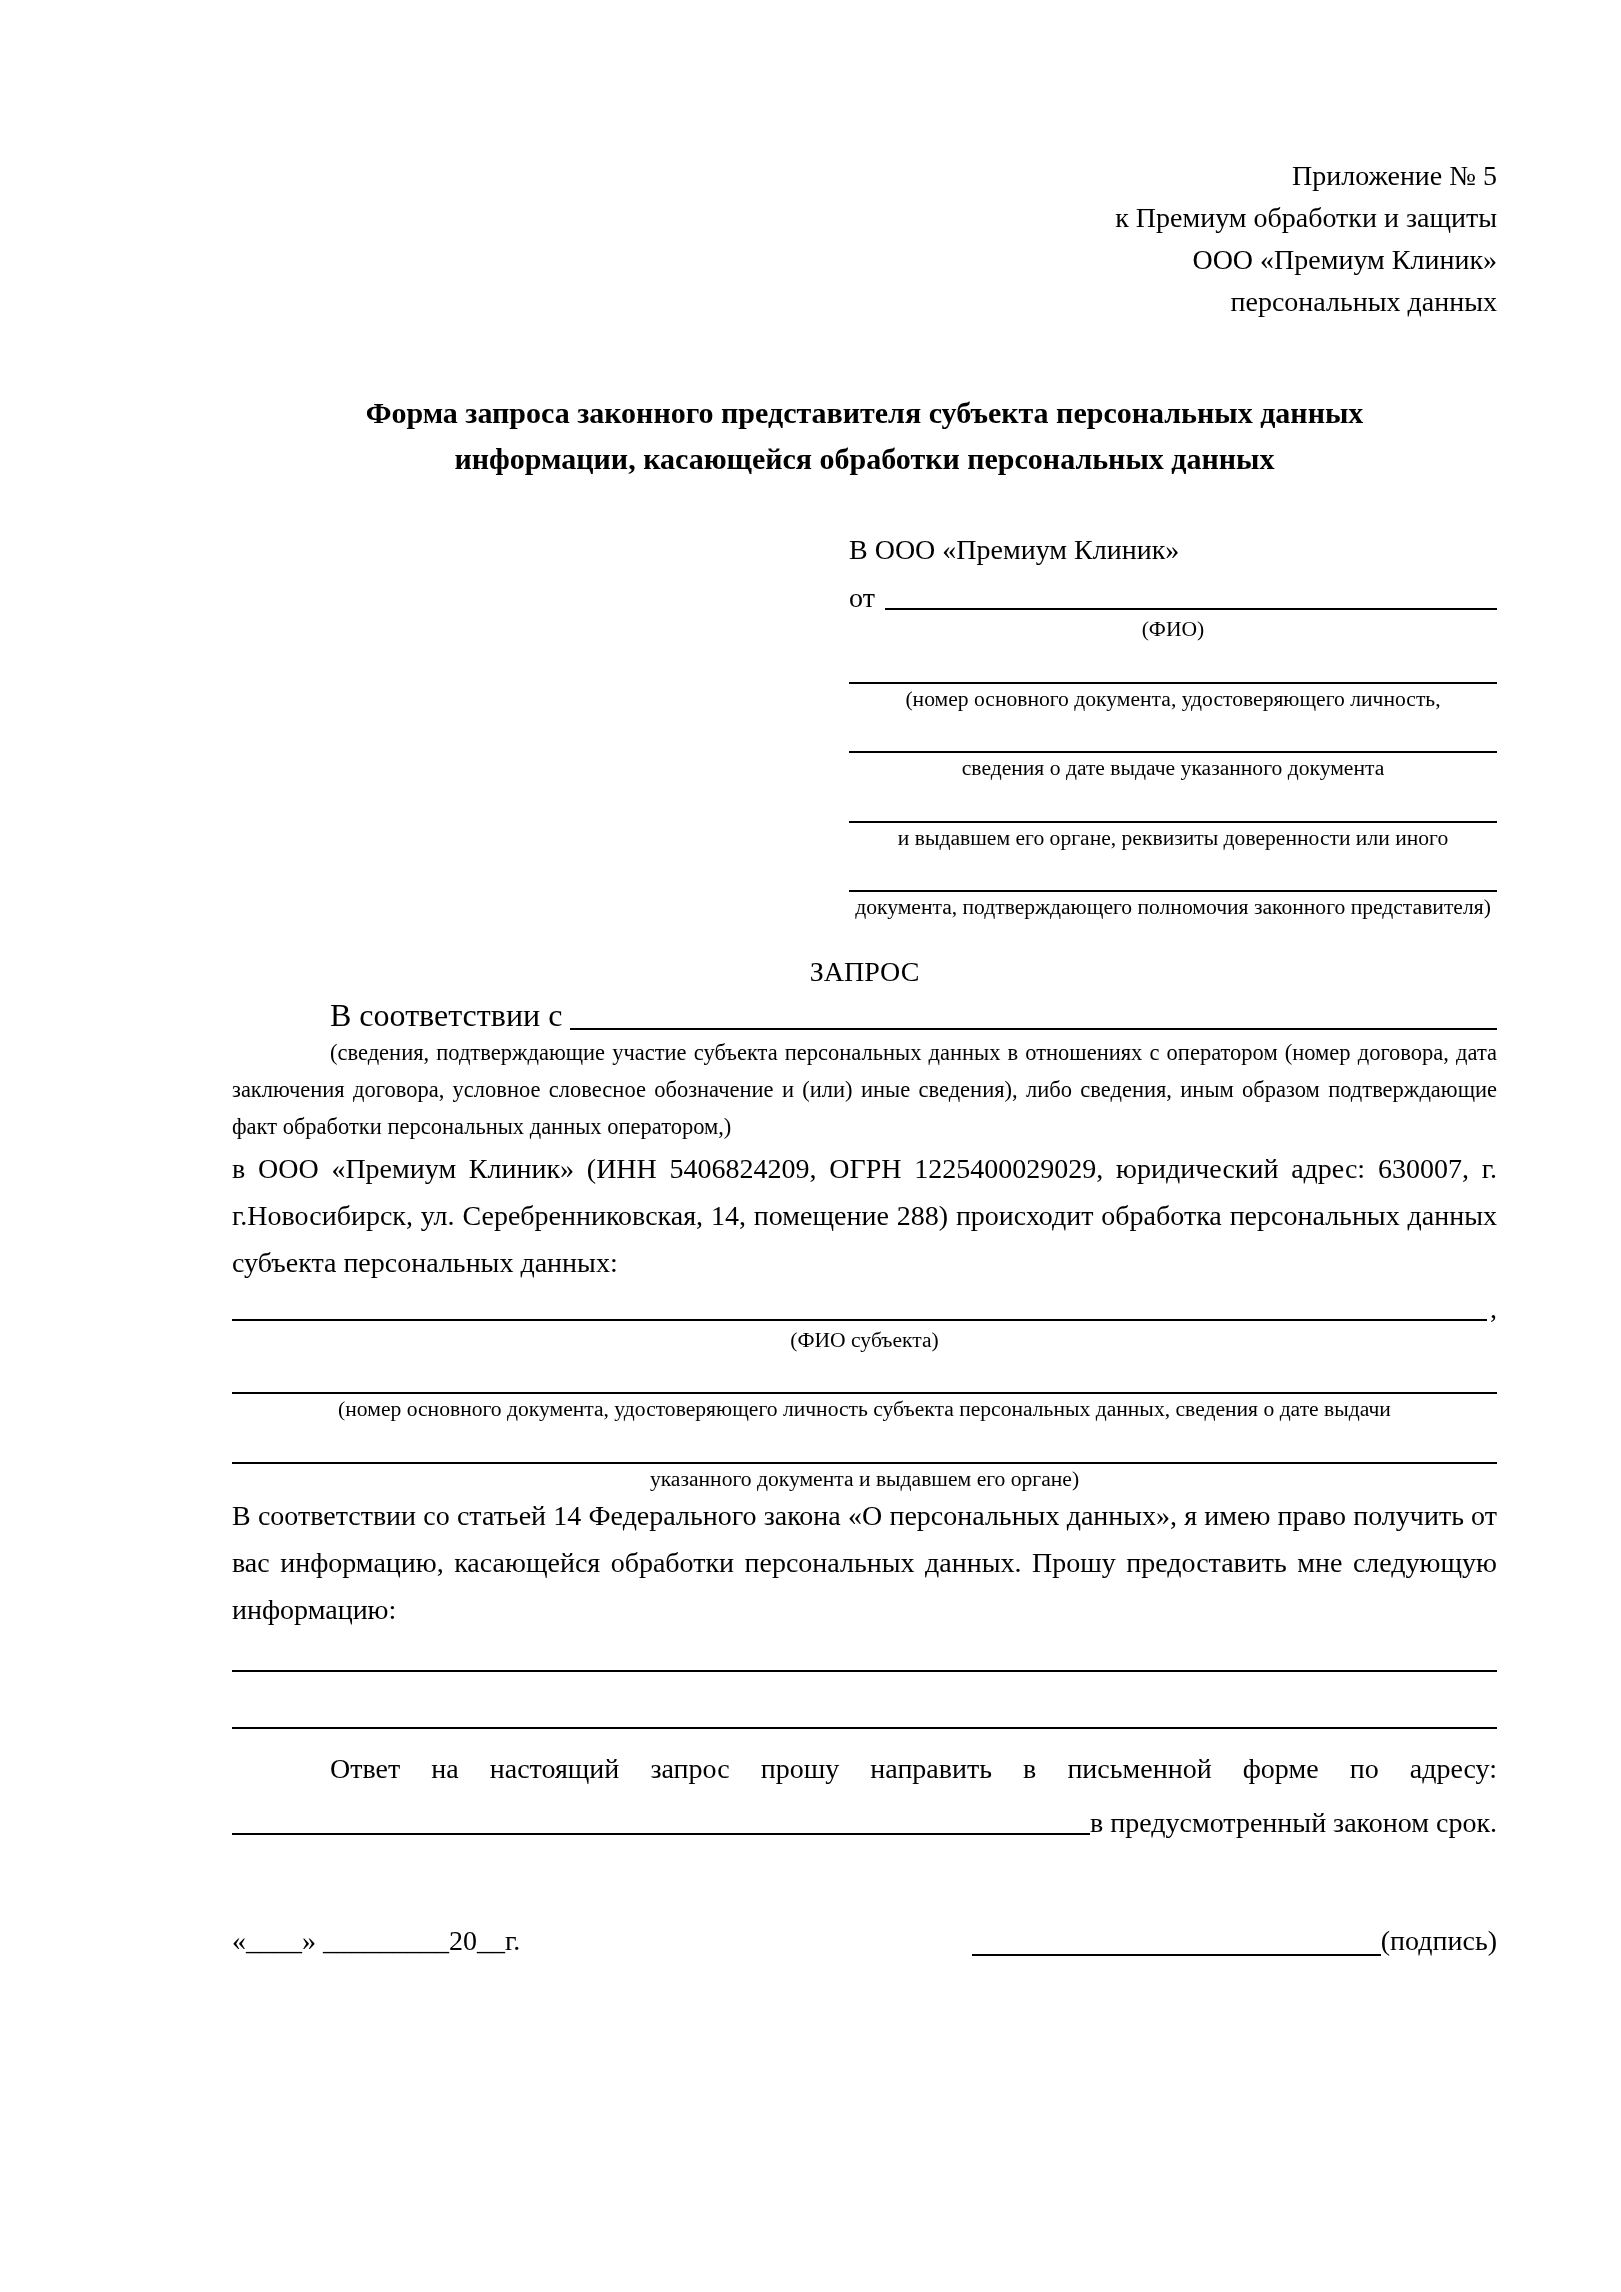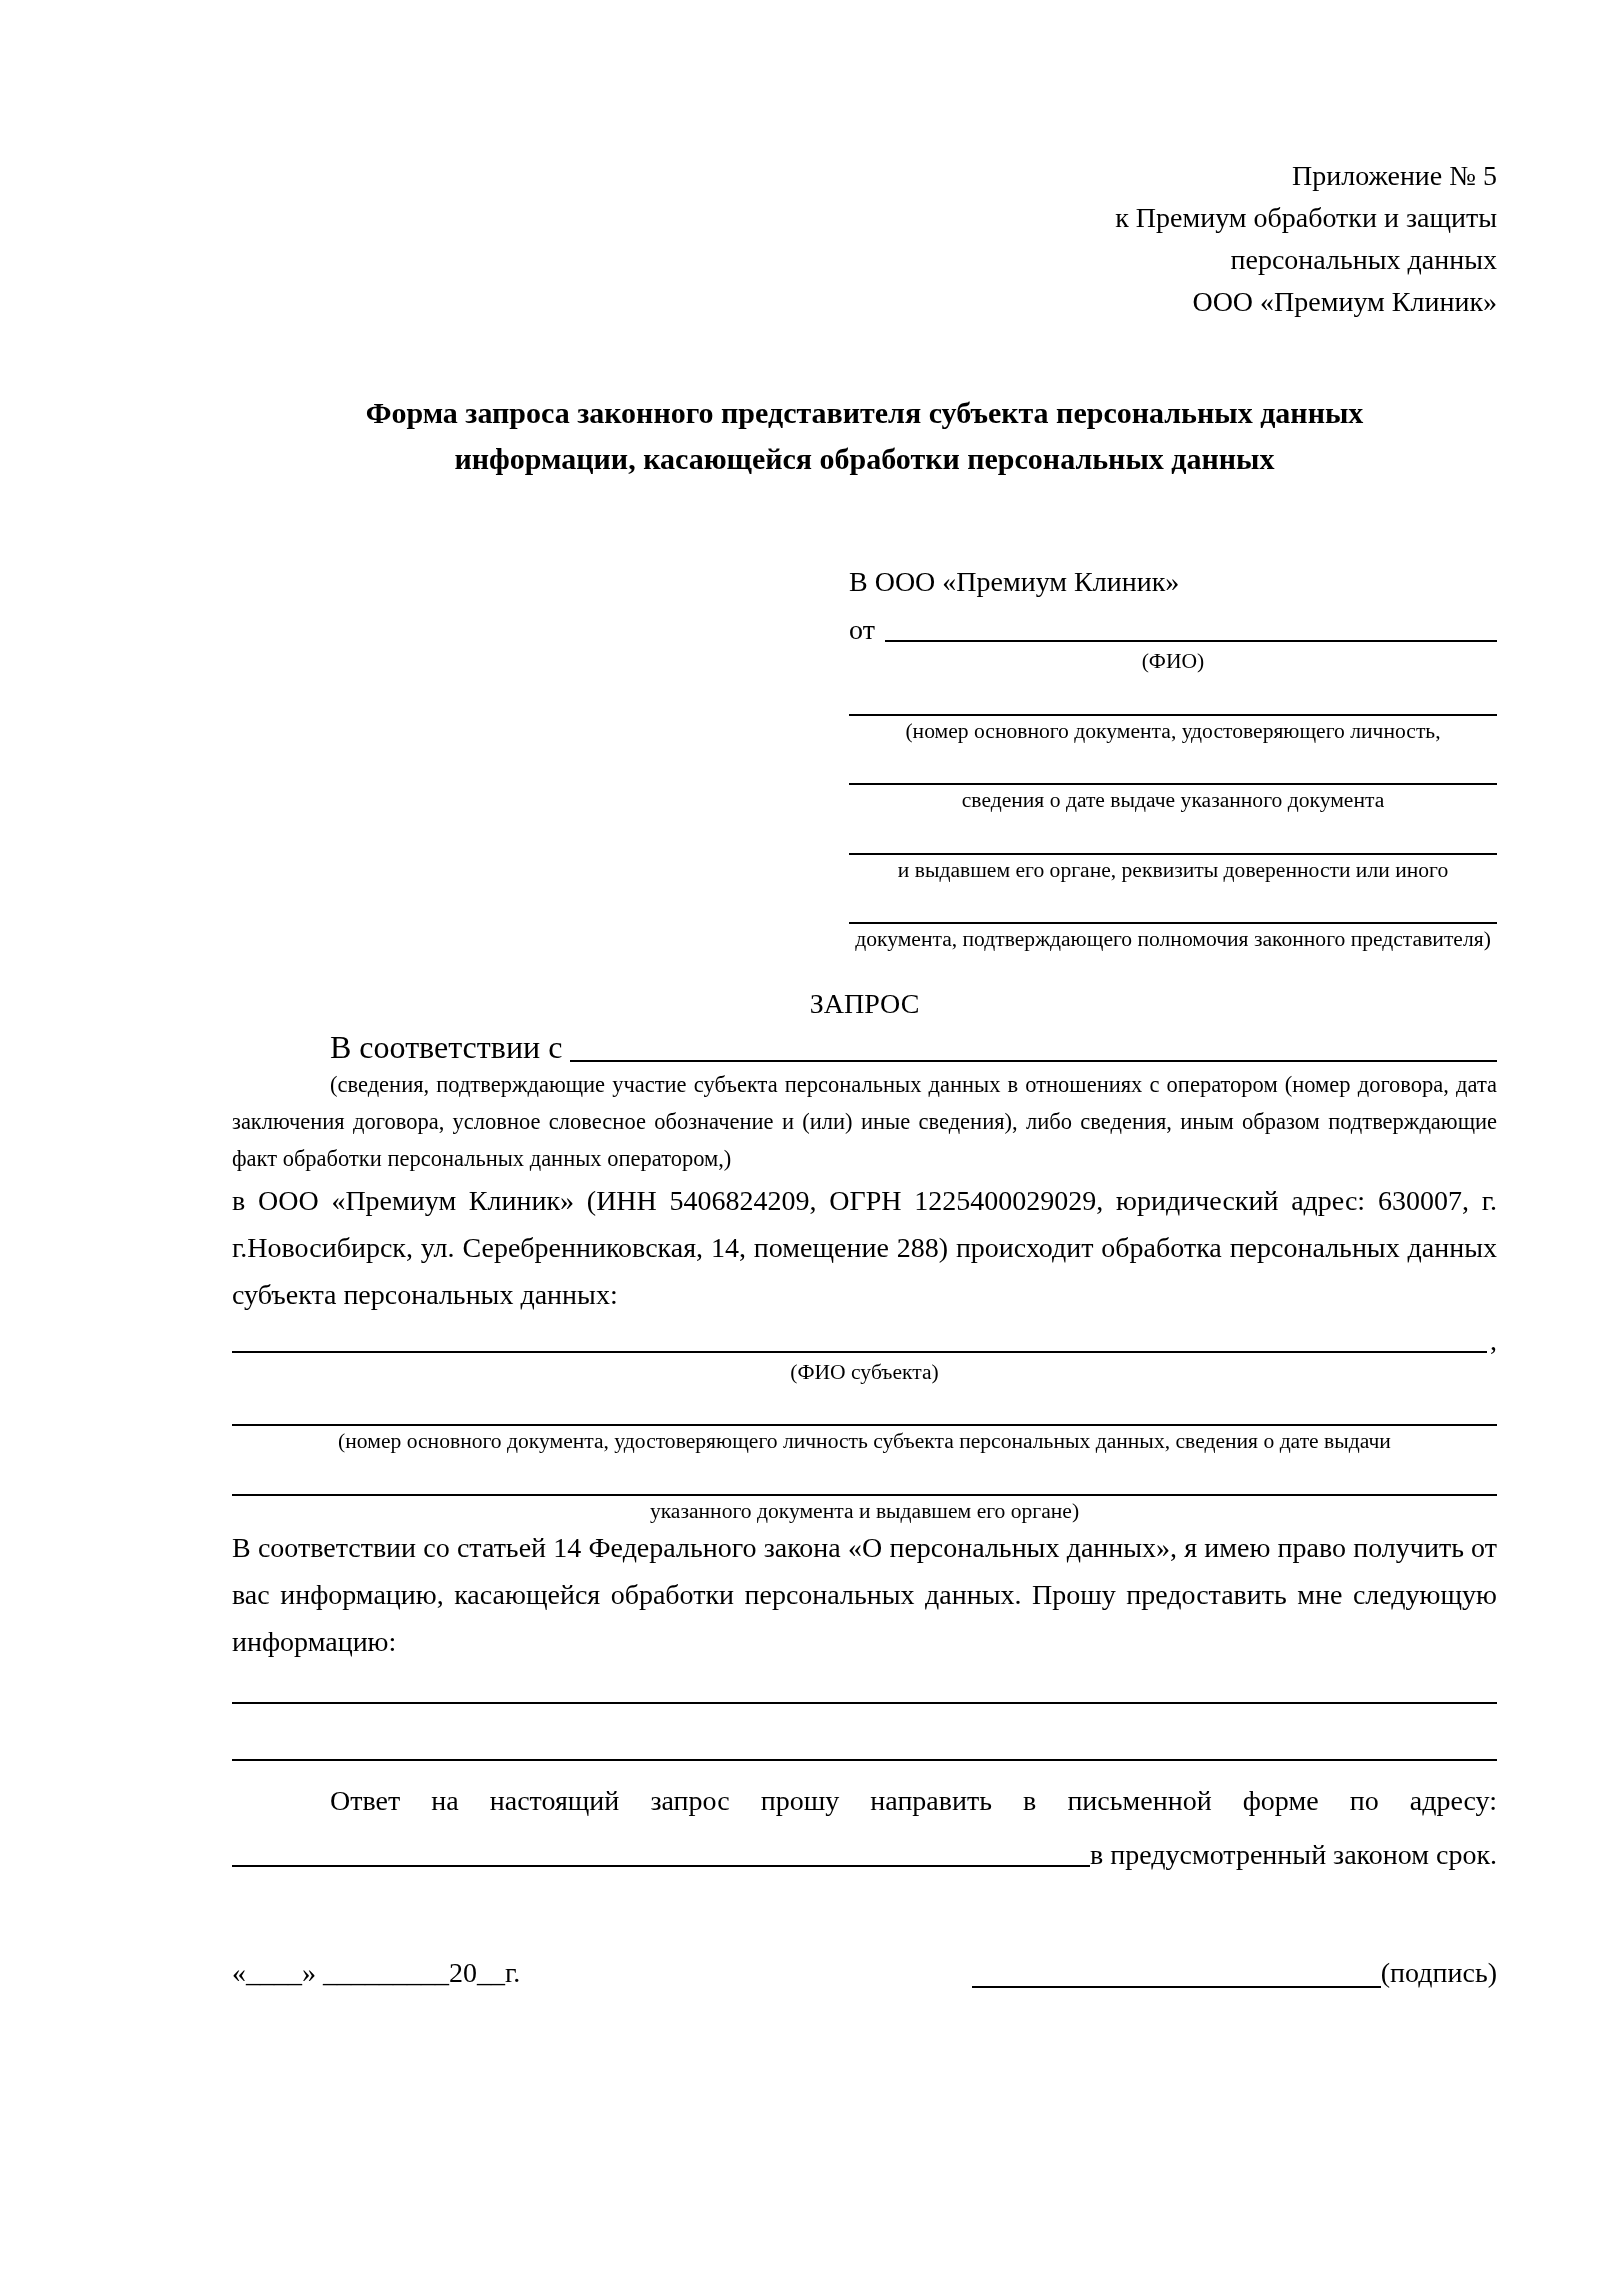--- a/index.html
+++ b/index.html
@@ -31,21 +31,21 @@
   
   .title {
     margin-top: 67px;
     text-align: center;
     font-weight: bold;
     font-size: 30px;
     line-height: 46px;
   }
   
   .addressee {
-    margin-top: 78px;
+    margin-top: 46px;
     margin-left: 617px; 
     font-size: 28px;
   }
   .addr-to { line-height: 43px; }
   .row { display: flex; align-items: flex-end; }
   .from-row { height: 43px; }
   .from-row .label { white-space: nowrap; padding-right: 9.8px; }
   .fill {
     flex: 1;
     border-bottom: 2.9px solid #000;
@@ -121,22 +121,22 @@
   .date-field { white-space: nowrap; }
 </style>
 </head>
 <body>
 
 <div class="page">
 
   <div class="header-right">
     <div>Приложение № 5</div>
     <div>к Премиум обработки и защиты</div>
+    <div>ООО «Премиум Клиник»</div>
     <div>персональных данных</div>
-    <div>ООО «Премиум Клиник»</div>
   </div>
 
   <div class="title">
     <div>Форма запроса законного представителя субъекта персональных данных</div>
     <div>информации, касающейся обработки персональных данных</div>
   </div>
 
   <div class="addressee">
     <div class="addr-to">В ООО «Премиум Клиник»</div>
 

